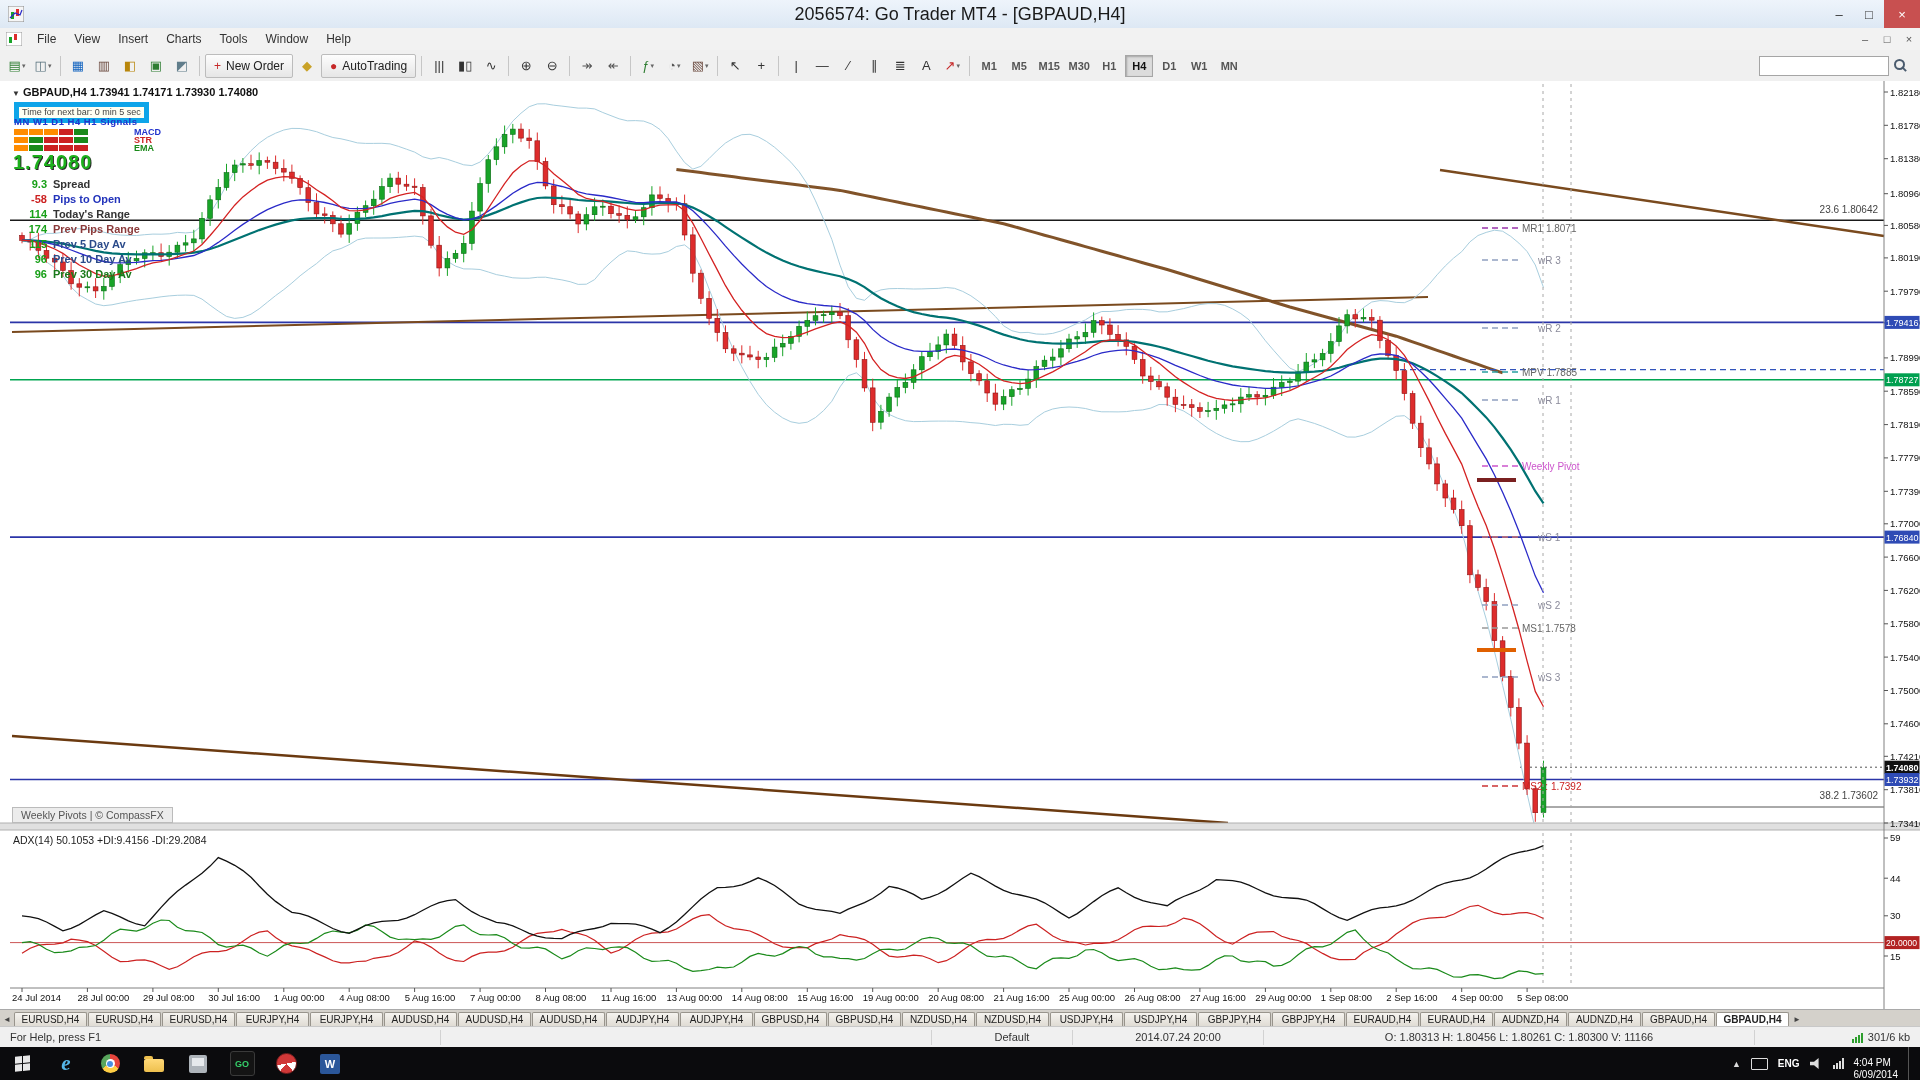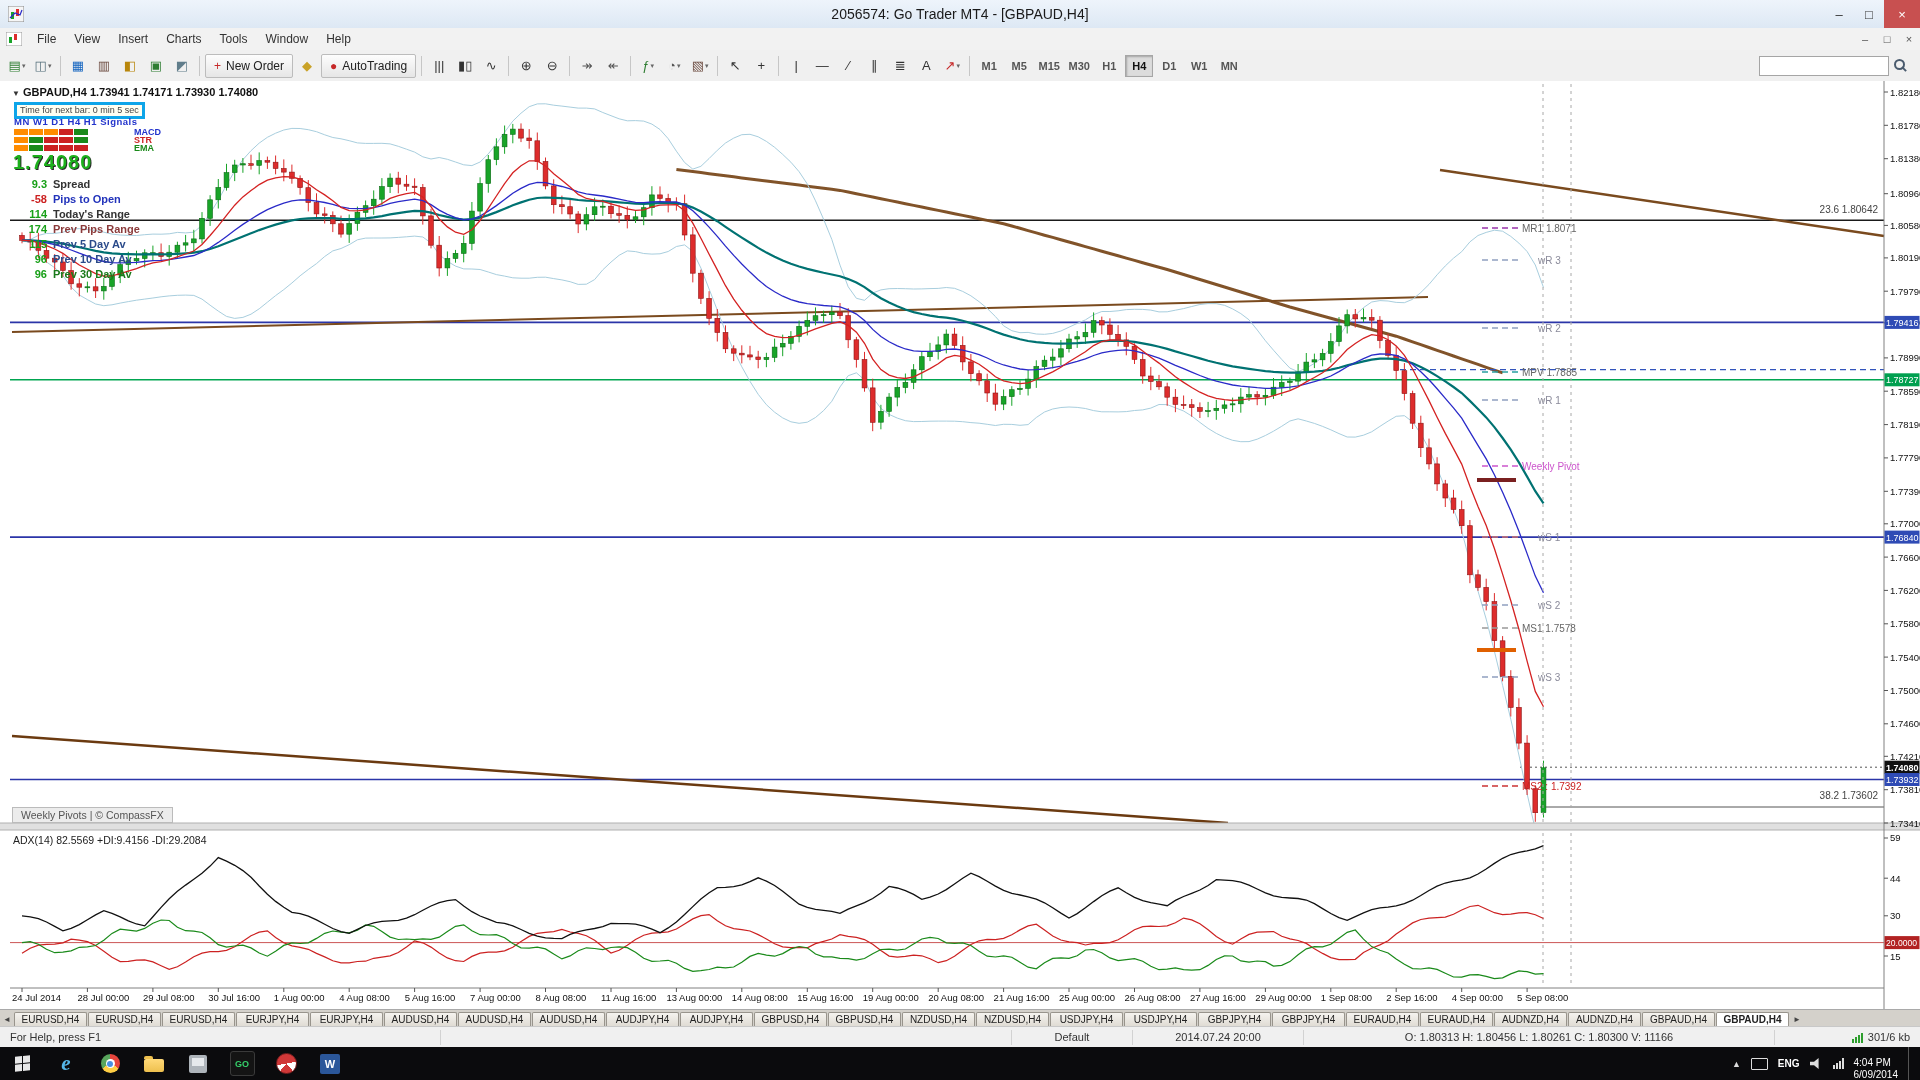--- a/index.html
+++ b/index.html
@@ -1,21 +1,21 @@
 <!DOCTYPE html>
 <html><head>
 <meta charset="utf-8">
 <style>
   html,body{margin:0;padding:0;}
   body{width:1920px;height:1080px;overflow:hidden;font-family:"Liberation Sans",sans-serif;background:#000;position:relative;}
   #app{position:absolute;inset:0;background:#fff;}
 
   
   .titlebar{position:absolute;top:0;left:0;right:0;height:28px;background:linear-gradient(#eef4fb,#dde8f4);border-bottom:1px solid #b8c4d2;display:flex;align-items:center;}
-  .titlebar .title{position:absolute;left:0;right:0;text-align:center;font-size:14px;color:#1a1a1a;}
+  .titlebar .title{position:absolute;left:0;right:0;text-align:center;font-size:18px;color:#1a1a1a;}
   .app-icon{margin-left:8px;z-index:2;display:flex;}
   .wbtns{margin-left:auto;display:flex;z-index:2;height:100%;}
   .wbtn{width:30px;display:flex;align-items:center;justify-content:center;font-size:13px;color:#333;}
   .wbtn.close{background:#c85050;color:#fff;width:36px;}
 
   
   .menubar{position:absolute;top:28px;height:22px;left:0;right:0;background:#f2f2f2;border-bottom:1px solid #d9d9d9;display:flex;align-items:center;font-size:12px;color:#333;}
   .mini-icon{width:16px;height:14px;margin:0 6px 0 6px;display:flex;}
   #menus{display:flex;}
   .menu-item{padding:0 9px;}
@@ -38,41 +38,41 @@
   .magnifier::before{content:"";position:absolute;width:7px;height:7px;border:2px solid #4a5b6e;border-radius:50%;left:1px;top:1px;}
   .magnifier::after{content:"";position:absolute;width:6px;height:2px;background:#4a5b6e;transform:rotate(45deg);left:8px;top:10px;}
 
   
   #chart-wrap{position:absolute;top:81px;left:0;width:1920px;height:928px;background:#fff;}
   #chart-svg{display:block;}
   #chart-svg text{font-family:"Liberation Sans",sans-serif;}
   .overlay{position:absolute;white-space:nowrap;}
   .symbol-line{top:5px;left:12px;font-size:11px;font-weight:600;color:#111;}
   .symbol-line .tri{font-size:8px;color:#333;margin-right:3px;}
-  .nextbar{top:21px;left:14px;font-size:9px;color:#444;background:#fffff2;border:3px solid #0ea5e9;padding:0 3px;line-height:11px;}
+  .nextbar{top:21px;left:14px;font-size:9px;color:#444;background:#fffff2;border:5px solid #0ea5e9;padding:0 3px;line-height:11px;}
   .sig-head{top:35px;left:14px;font-size:9.5px;font-weight:bold;color:#2233cc;letter-spacing:.5px;}
   .sig-grid{top:47px;left:14px;}
   .sig-row{display:flex;align-items:center;height:8px;}
   .sig-cell{width:14px;height:6px;margin-right:1px;display:inline-block;}
   .sig-label{font-size:9px;font-weight:bold;margin-left:5px;padding-left:40px;}
   .big-price{top:70px;left:13px;font-size:20px;font-weight:bold;color:#1db01d;text-shadow:1px 1px 0 #2a2a2a;letter-spacing:1px;}
   .stats{top:96px;left:13px;font-size:11px;font-weight:bold;}
   .stat-row{height:15px;line-height:15px;}
   .stat-val{display:inline-block;width:34px;text-align:right;margin-right:6px;}
   .watermark{top:726px;left:12px;font-size:10.5px;color:#555;background:#ececec;border:1px solid #bbb;padding:1px 8px;}
   .adx-info{top:753px;left:13px;font-size:10.5px;color:#222;}
 
   
   .tabbar{position:absolute;top:1009px;left:0;right:0;height:17px;background:#d4d1cb;border-top:1px solid #a9a9a9;display:flex;align-items:flex-end;overflow:hidden;}
   .tab{height:14px;line-height:14px;flex:0 0 71px;text-align:center;font-size:10px;color:#222;background:linear-gradient(#f5f3ef,#dedad2);border:1px solid #98948c;border-bottom:none;margin-right:1px;border-radius:2px 2px 0 0;overflow:hidden;white-space:nowrap;}
   .tab.active{background:#fff;font-weight:bold;}
   .tab-arrow{flex:0 0 14px;height:15px;font-size:8px;color:#444;display:flex;align-items:center;justify-content:center;}
 
   
-  .statusbar{position:absolute;top:1026px;height:21px;left:0;right:0;background:#f0f0f0;border-top:1px solid #c8c8c8;display:flex;align-items:center;font-size:11px;color:#333;}
+  .statusbar{position:absolute;top:1026px;height:21px;left:0;right:0;background:#f0f0f0;border-top:1px solid #c8c8c8;display:flex;align-items:center;font-size:11px;color:#333;gap:20px;}
   .sb-sec{padding:0 10px;border-right:1px solid #d2d2d2;height:15px;line-height:15px;white-space:nowrap;overflow:hidden;}
   .sb-help{flex:0 0 420px;}
   .sb-fill{flex:1;border-right:1px solid #d2d2d2;height:15px;}
   .sb-profile{flex:0 0 100px;text-align:center;}
   .sb-ts{flex:0 0 150px;text-align:center;}
   .sb-ohlcv{flex:0 0 450px;text-align:center;}
   .sb-traffic{flex:0 0 125px;display:flex;align-items:center;gap:5px;justify-content:flex-end;border-right:none;}
   .conn-bars{display:inline-flex;align-items:flex-end;gap:1px;}
   .conn-bars span{width:2px;background:#2d9e2d;display:inline-block;}
 
@@ -882,21 +882,21 @@
     <div class="overlay stats" id="stats">
         <div class="stat-row"><span class="stat-val" style="color: rgb(24, 160, 24);">9.3</span><span class="stat-label" style="color: rgb(51, 51, 51);">Spread</span></div>
         <div class="stat-row"><span class="stat-val" style="color: rgb(204, 32, 32);">-58</span><span class="stat-label" style="color: rgb(34, 51, 187);">Pips to Open</span></div>
         <div class="stat-row"><span class="stat-val" style="color: rgb(24, 160, 24);">114</span><span class="stat-label" style="color: rgb(51, 51, 51);">Today's Range</span></div>
         <div class="stat-row"><span class="stat-val" style="color: rgb(24, 160, 24);">174</span><span class="stat-label" style="color: rgb(139, 58, 58);">Prev Pips Range</span></div>
         <div class="stat-row"><span class="stat-val" style="color: rgb(24, 160, 24);">115</span><span class="stat-label" style="color: rgb(42, 74, 138);">Prev 5 Day Av</span></div>
         <div class="stat-row"><span class="stat-val" style="color: rgb(24, 160, 24);">96</span><span class="stat-label" style="color: rgb(42, 74, 138);">Prev 10 Day Av</span></div>
         <div class="stat-row"><span class="stat-val" style="color: rgb(24, 160, 24);">96</span><span class="stat-label" style="color: rgb(26, 122, 26);">Prev 30 Day Av</span></div>
       </div>
     <div class="overlay watermark">Weekly Pivots | © CompassFX</div>
-    <div class="overlay adx-info">ADX(14) 82.5569 +DI:9.4156 -DI:29.2084</div>
+    <div class="overlay adx-info">ADX(14) 50.1053 +DI:9.4156 -DI:29.2084</div>
   </div>
 
   <div class="tabbar" id="tabbar">
       <span class="tab-arrow">◄</span>
       <span class="tab">EURUSD,H4</span>
       <span class="tab">EURUSD,H4</span>
       <span class="tab">EURUSD,H4</span>
       <span class="tab">EURJPY,H4</span>
       <span class="tab">EURJPY,H4</span>
       <span class="tab">AUDUSD,H4</span>

